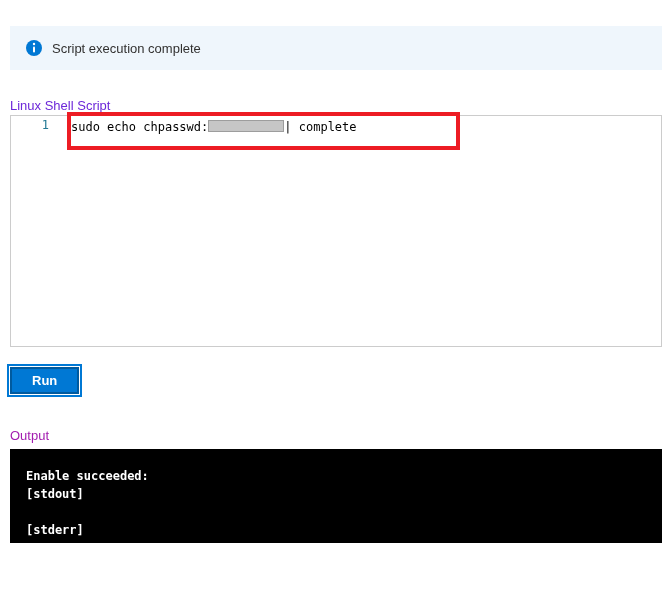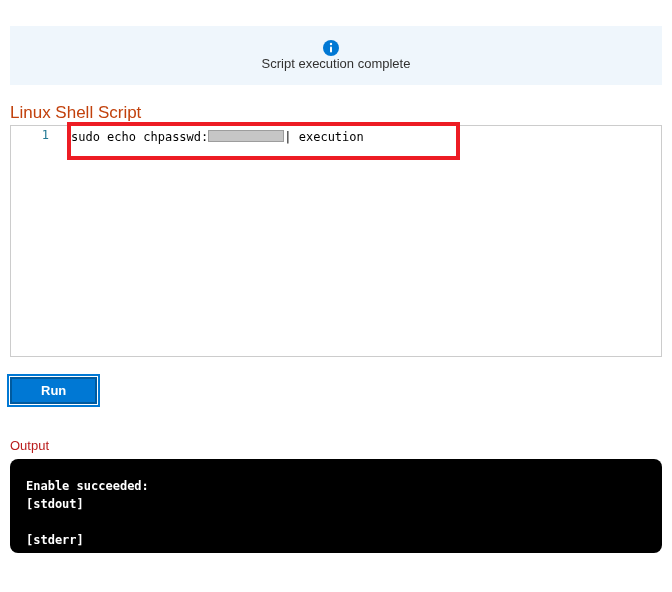--- a/index.html
+++ b/index.html
@@ -22,32 +22,31 @@
     font-size: 12px;
     color: #605e5c;
     margin-top: 2px;
   }
   .info-banner {
     margin-top: 22px;
     background: #eff6fc;
     padding: 14px 16px;
     display: flex;
     align-items: center;
-    flex-direction: column;
   }
   .info-icon {
     width: 16px; height: 16px;
     margin-right: 10px;
     flex: 0 0 auto;
   }
   .info-text { font-size: 13px; color: #323130; }
   .section-label {
-    font-size: 17px;
-    color: #c2410c;
-    margin-top: 18px;
+    font-size: 13px;
+    color: #6d28d9;
+    margin-top: 28px;
     margin-bottom: 2px;
   }
   .editor-border {
     border: 1px solid #cccccc;
     position: relative;
     height: 232px;
     background: #fff;
     display: flex;
   }
   .gutter {
@@ -86,41 +85,40 @@
     height: 38px;
     pointer-events: none;
   }
   .run-row { margin-top: 20px; }
   .run-btn {
     background: #0078d4;
     color: #fff;
     border: 2px solid #005a9e;
     font-size: 13px;
     font-weight: 600;
-    padding: 4px 29px;
+    padding: 4px 20px;
     cursor: pointer;
     outline: 2px solid #0078d4;
     outline-offset: 1px;
   }
   .output-label {
     font-size: 13px;
     margin-top: 34px;
     margin-bottom: 6px;
-    color: #b91c1c;
+    color: #a21caf;
   }
   .terminal {
     background: #000;
     color: #fff;
     font-family: Consolas, monospace;
     font-size: 12px;
     padding: 18px 16px 4px 16px;
     white-space: pre;
     line-height: 18px;
     font-weight: bold;
-    border-radius: 8px;
   }
 </style>
 </head>
 <body>
 
 <div class="header">
 </div>
 
 <div class="info-banner">
   <svg class="info-icon" viewBox="0 0 16 16">
@@ -129,21 +127,21 @@
     <circle cx="8" cy="4" r="1.2" fill="#fff"></circle>
   </svg>
   <span class="info-text">Script execution complete</span>
 </div>
 
 <div class="section-label">Linux Shell Script</div>
 <div class="editor-border">
   <div class="gutter">
     <div>1</div>
   </div>
-  <div class="code-area"><span>sudo echo chpasswd:</span><span class="redacted"></span><span>| execution</span></div>
+  <div class="code-area"><span>sudo echo chpasswd:</span><span class="redacted"></span><span>| complete</span></div>
   <div class="highlight-box"></div>
 </div>
 
 <div class="run-row">
   <button class="run-btn">Run</button>
 </div>
 
 <div class="output-label">Output</div>
 <div class="terminal">Enable succeeded:
 [stdout]

